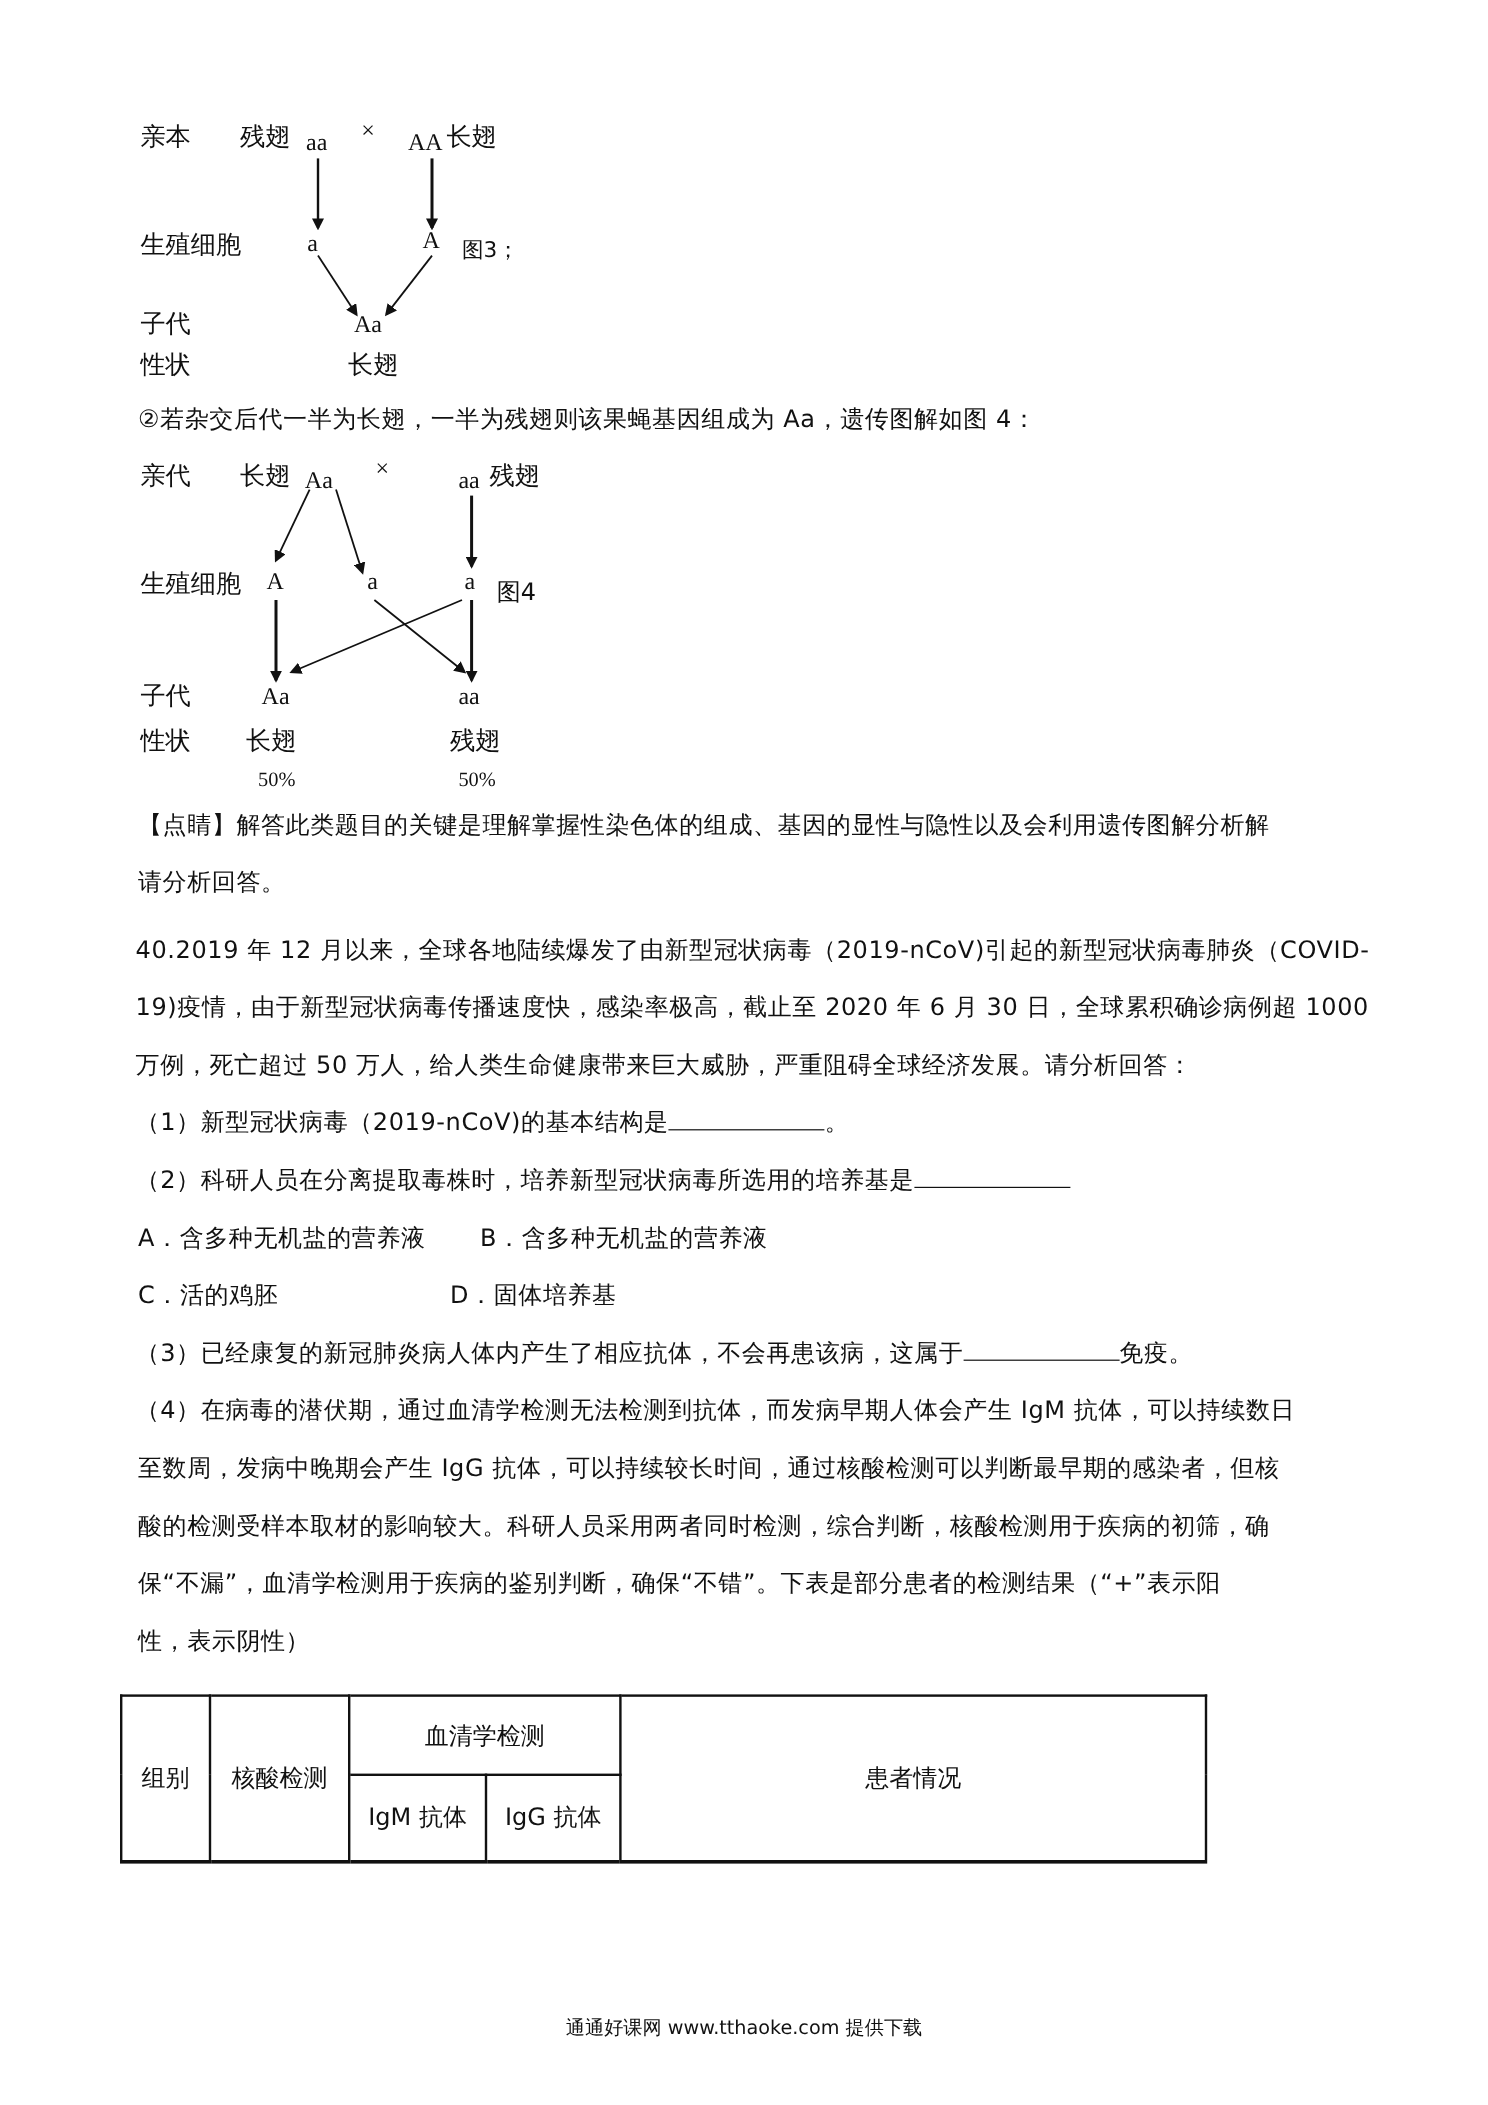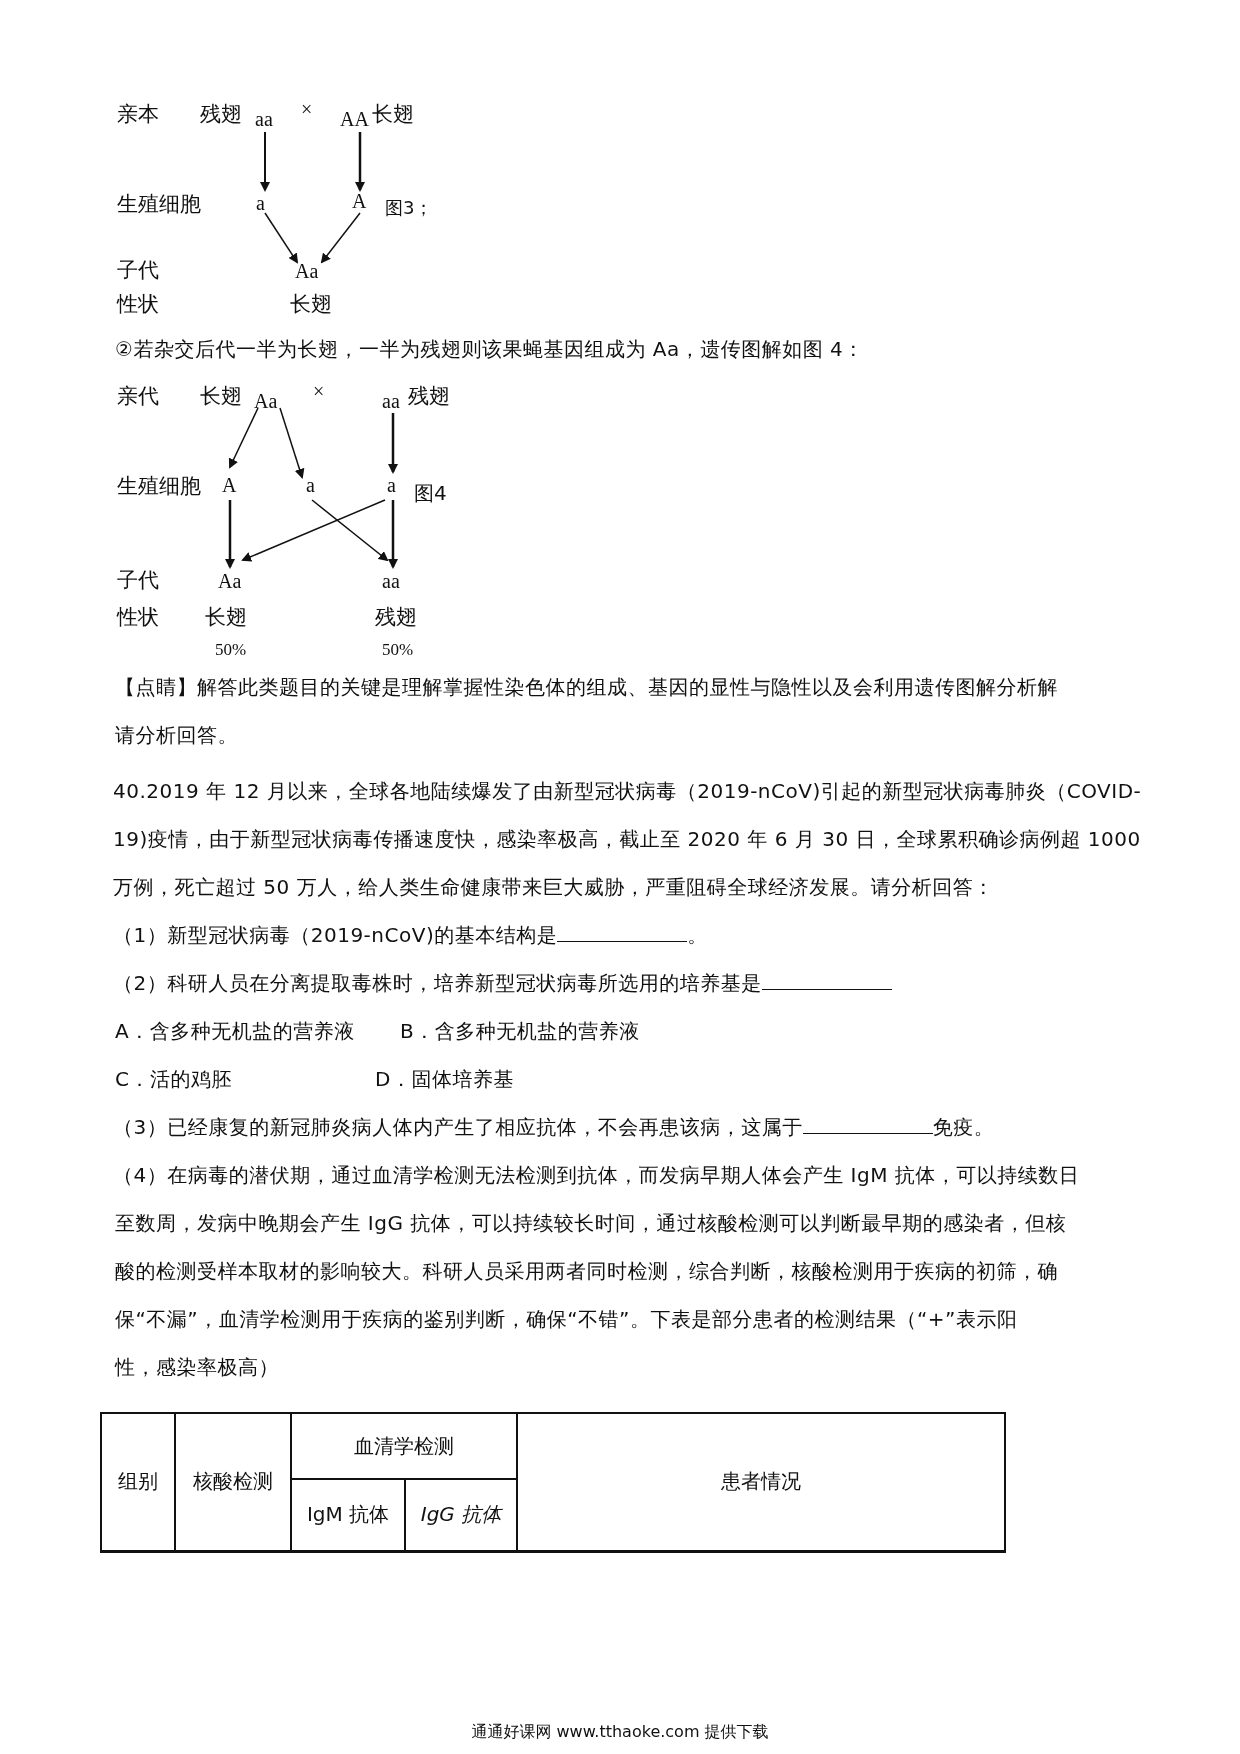--- a/index.html
+++ b/index.html
@@ -9,21 +9,21 @@
     .cjk { font-family: "DejaVu Sans", sans-serif; font-size: 21px; }
     .lat { font-family: "Liberation Serif", serif; font-size: 20px; }
     .para { position: absolute; left: 115px; font-family: "DejaVu Sans", sans-serif;
             font-size: 20px; white-space: nowrap; color: #111; letter-spacing: 0.5px; }
     .blank { display: inline-block; border-bottom: 1.5px solid #111; height: 18px; vertical-align: baseline; }
     svg.diagram { position: absolute; left: 0; top: 0; }
     table.result { position: absolute; left: 100px; top: 1412px; border-collapse: collapse;
                    font-family: "DejaVu Sans", sans-serif; font-size: 20px; }
     table.result td { border: 2px solid #111; text-align: center; vertical-align: middle; padding: 2px; }
     table.result tr:last-child td, table.result td.bottom { border-bottom-width: 3px; }
-    .footer { position: absolute; top: 1722px; left: 0; width: 1240px; text-align: center;
+    .footer { position: absolute; top: 1680px; left: 0; width: 1240px; text-align: center;
               font-family: "DejaVu Sans", sans-serif; font-size: 16px; color: #111; }
   </style>
 </head>
 <body>
 
 <div>
   <span class="abs cjk" style="left:117px;top:100px;">亲本</span>
   <span class="abs cjk" style="left:200px;top:100px;">残翅</span>
   <span class="abs lat" style="left:255px;top:108px;">aa</span>
   <span class="abs lat" style="left:301px;top:98px;">×</span>
@@ -118,30 +118,30 @@
 </div>
 
 <div class="para" style="top:1114px;left:113px;">
   <span>（3）已经康复的新冠肺炎病人体内产生了相应抗体，不会再患该病，这属于</span><span class="blank" style="width:130px;"></span><span>免疫。</span>
 </div>
 
 <div class="para" style="top:1162px;left:113px;">（4）在病毒的潜伏期，通过血清学检测无法检测到抗体，而发病早期人体会产生 IgM 抗体，可以持续数日</div>
 <div class="para" style="top:1210px;left:115px;">至数周，发病中晚期会产生 IgG 抗体，可以持续较长时间，通过核酸检测可以判断最早期的感染者，但核</div>
 <div class="para" style="top:1258px;left:115px;">酸的检测受样本取材的影响较大。科研人员采用两者同时检测，综合判断，核酸检测用于疾病的初筛，确</div>
 <div class="para" style="top:1306px;left:115px;">保“不漏”，血清学检测用于疾病的鉴别判断，确保“不错”。下表是部分患者的检测结果（“+”表示阳</div>
-<div class="para" style="top:1354px;left:115px;">性，感染率极高）</div>
+<div class="para" style="top:1354px;left:115px;">性，表示阴性）</div>
 
 <table class="result">
   <tbody>
       <tr style="height:66px;">
     <td rowspan="2" style="width:68px;" class="bottom">组别</td>
     <td rowspan="2" style="width:110px;" class="bottom">核酸检测</td>
     <td colspan="2">血清学检测</td>
     <td rowspan="2" style="width:482px;" class="bottom">患者情况</td>
   </tr>
   <tr style="height:72px;">
     <td style="width:108px;">IgM 抗体</td>
-    <td style="width:106px;font-style:italic;">IgG 抗体</td>
+    <td style="width:106px;">IgG 抗体</td>
   </tr>
 </tbody>
   </table>
 
 <div class="footer">通通好课网  www.tthaoke.com  提供下载</div>
 
 </body></html>

